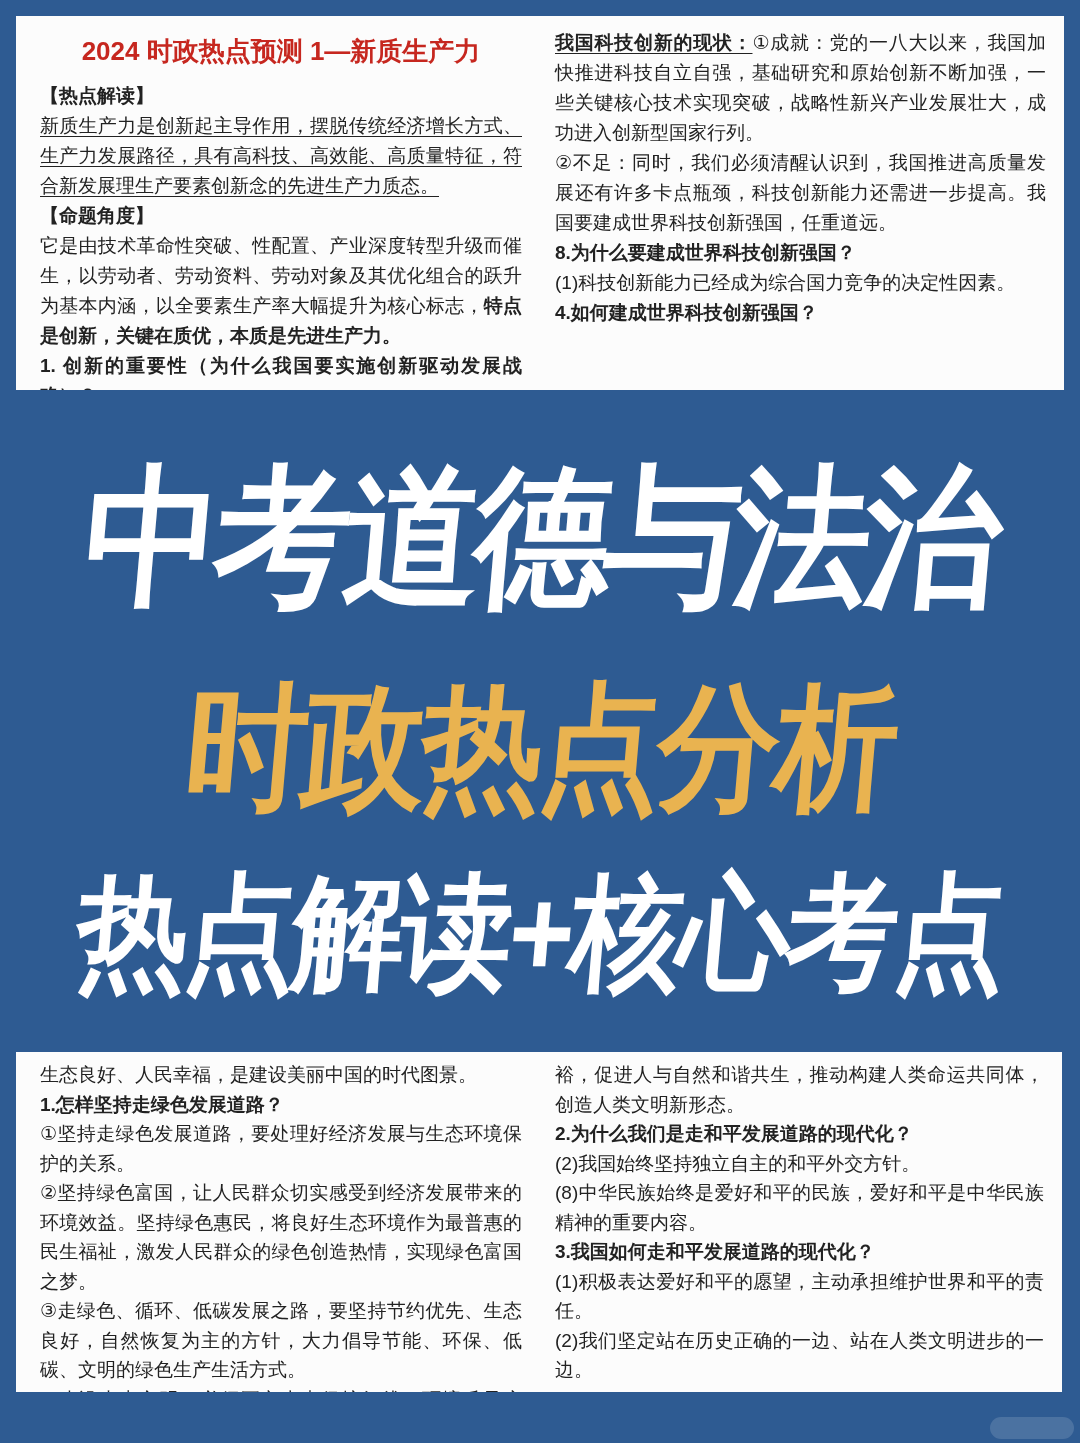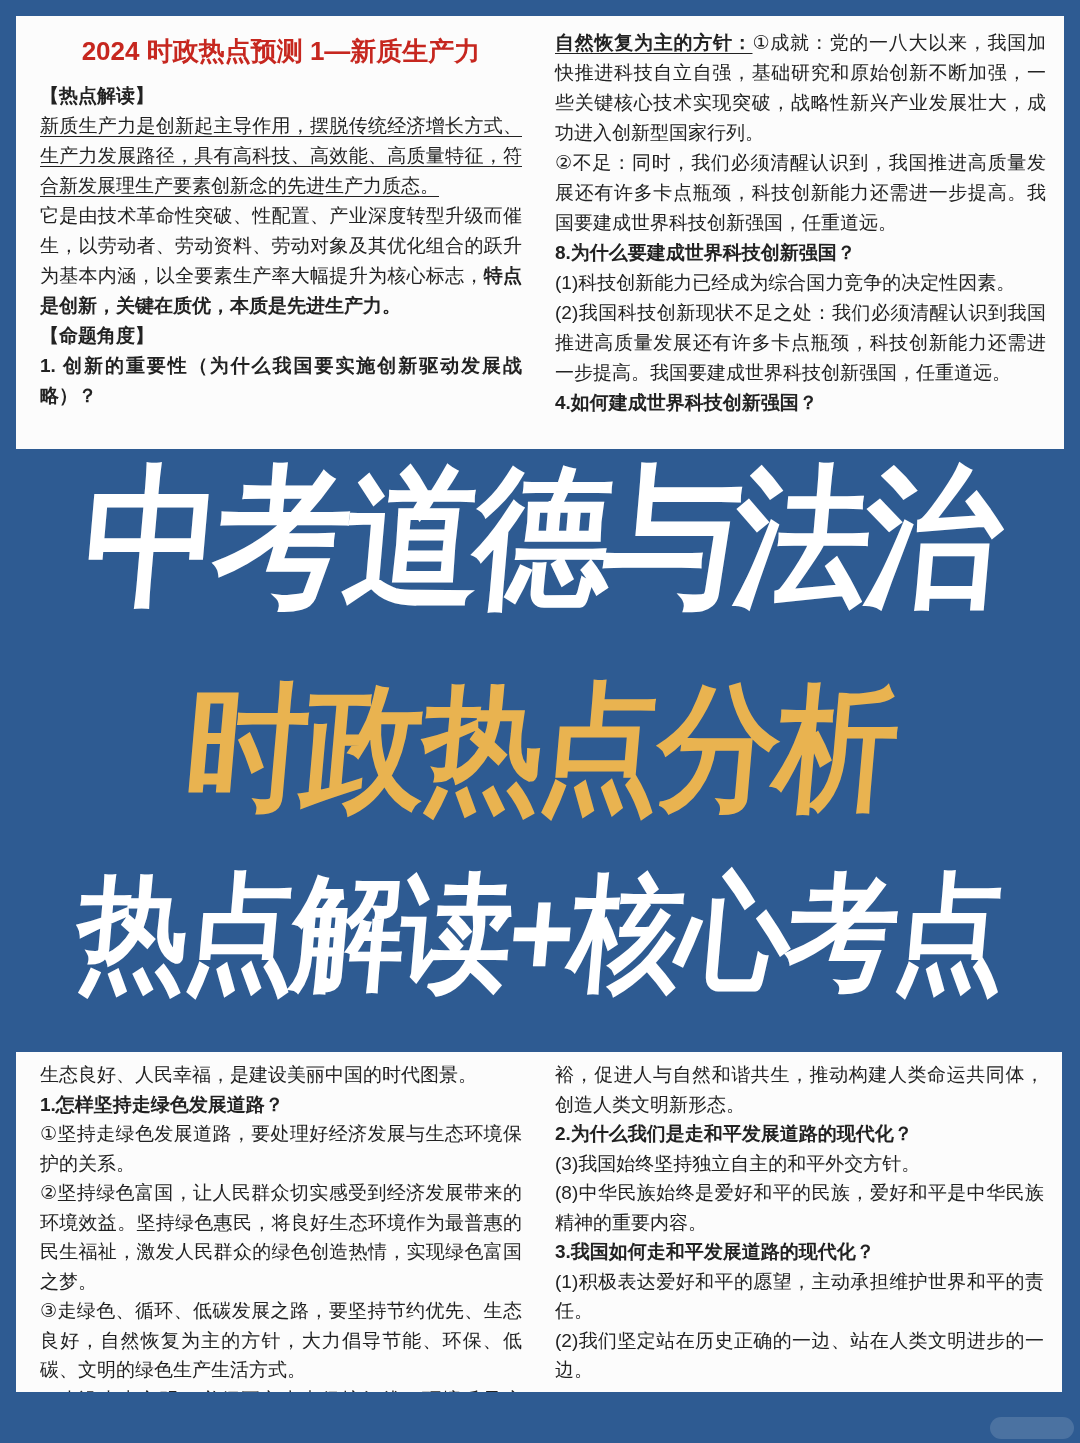--- a/index.html
+++ b/index.html
@@ -11,21 +11,21 @@
     font-family:"Liberation Sans","DejaVu Sans",sans-serif;
     -webkit-font-smoothing:antialiased;
   }
   .sheet{
     position:absolute;
     background:#fcfcfc;
     box-sizing:border-box;
     overflow:hidden;
   }
   .sheet-top{
-    left:16px;top:16px;width:1048px;height:433px;
+    left:16px;top:16px;width:1048px;height:374px;
     padding:12px 18px 0 24px;
   }
   .sheet-bottom{
     left:16px;top:1052px;width:1046px;height:340px;
     padding:8px 18px 0 24px;
   }
   .cols{display:flex;gap:33px;}
   .col-left{width:482px;flex:0 0 482px;}
   .col-right{flex:1;}
   .doc-title{
@@ -70,31 +70,30 @@
 </style>
 </head>
 <body>
 
 <div class="sheet sheet-top">
   <div class="cols">
     <div class="col-left">
       <div class="doc-title">2024 时政热点预测 1—新质生产力</div>
       <p class="para blue-head">【热点解读】</p>
       <p class="para"><span class="u">新质生产力是创新起主导作用，摆脱传统经济增长方式、生产力发展路径，具有高科技、高效能、高质量特征，符合新发展理生产要素创新念的先进生产力质态。</span></p>
+      <p class="para dark-head">【命题角度】</p>
       <p class="para"><span>它是由技术革命性突破、性配置、产业深度转型升级而催生，以劳动者、劳动资料、劳动对象及其优化组合的跃升为基本内涵，以全要素生产率大幅提升为核心标志，</span><span class="bold">特点是创新，关键在质优，本质是先进生产力。</span></p>
-      <p class="para dark-head">【命题角度】</p>
       <p class="para bold">1. 创新的重要性（为什么我国要实施创新驱动发展战略）？</p>
 
     </div>
     <div class="col-right">
-      <p class="para"><span class="bold u">自然恢复为主的方针：</span><span>①成就：党的一八大以来，我国加快推进科技自立自强，基础研究和原始创新不断加强，一些关键核心技术实现突破，战略性新兴产业发展壮大，成功进入创新型国家行列。</span></p>
+      <p class="para"><span class="bold u">我国科技创新的现状：</span><span>①成就：党的一八大以来，我国加快推进科技自立自强，基础研究和原始创新不断加强，一些关键核心技术实现突破，战略性新兴产业发展壮大，成功进入创新型国家行列。</span></p>
       <p class="para">②不足：同时，我们必须清醒认识到，我国推进高质量发展还有许多卡点瓶颈，科技创新能力还需进一步提高。我国要建成世界科技创新强国，任重道远。</p>
       <p class="para bold">8.为什么要建成世界科技创新强国？</p>
       <p class="para">(1)科技创新能力已经成为综合国力竞争的决定性因素。</p>
-      <p class="para">(2)我国科技创新现状不足之处：我们必须清醒认识到我国推进高质量发展还有许多卡点瓶颈，科技创新能力还需进一步提高。我国要建成世界科技创新强国，任重道远。</p>
       <p class="para bold">4.如何建成世界科技创新强国？</p>
 
     </div>
   </div>
 </div>
 
 <div class="banner-line banner-1">中考道德与法治</div>
 <div class="banner-line banner-2">时政热点分析</div>
 <div class="banner-line banner-3">热点解读+核心考点</div>
 
@@ -104,21 +103,21 @@
         <p class="para">生态良好、人民幸福，是建设美丽中国的时代图景。</p>
         <p class="para bold">1.怎样坚持走绿色发展道路？</p>
         <p class="para">①坚持走绿色发展道路，要处理好经济发展与生态环境保护的关系。</p>
         <p class="para">②坚持绿色富国，让人民群众切实感受到经济发展带来的环境效益。坚持绿色惠民，将良好生态环境作为最普惠的民生福祉，激发人民群众的绿色创造热情，实现绿色富国之梦。</p>
         <p class="para">③走绿色、循环、低碳发展之路，要坚持节约优先、生态良好，自然恢复为主的方针，大力倡导节能、环保、低碳、文明的绿色生产生活方式。</p>
         <p class="para">④建设生态文明，必须严守生态保护红线、环境质量底线、资源利用上线。</p>
       </div>
     <div class="col-right">
         <p class="para">裕，促进人与自然和谐共生，推动构建人类命运共同体，创造人类文明新形态。</p>
         <p class="para bold">2.为什么我们是走和平发展道路的现代化？</p>
-        <p class="para">(3)我国始终坚持独立自主的和平外交方针。</p>
+        <p class="para">(2)我国始终坚持独立自主的和平外交方针。</p>
         <p class="para">(8)中华民族始终是爱好和平的民族，爱好和平是中华民族精神的重要内容。</p>
         <p class="para bold">3.我国如何走和平发展道路的现代化？</p>
         <p class="para">(1)积极表达爱好和平的愿望，主动承担维护世界和平的责任。</p>
         <p class="para">(2)我们坚定站在历史正确的一边、站在人类文明进步的一边。</p>
       </div>
   </div>
 </div>
 
 <div class="watermark"></div>
 

